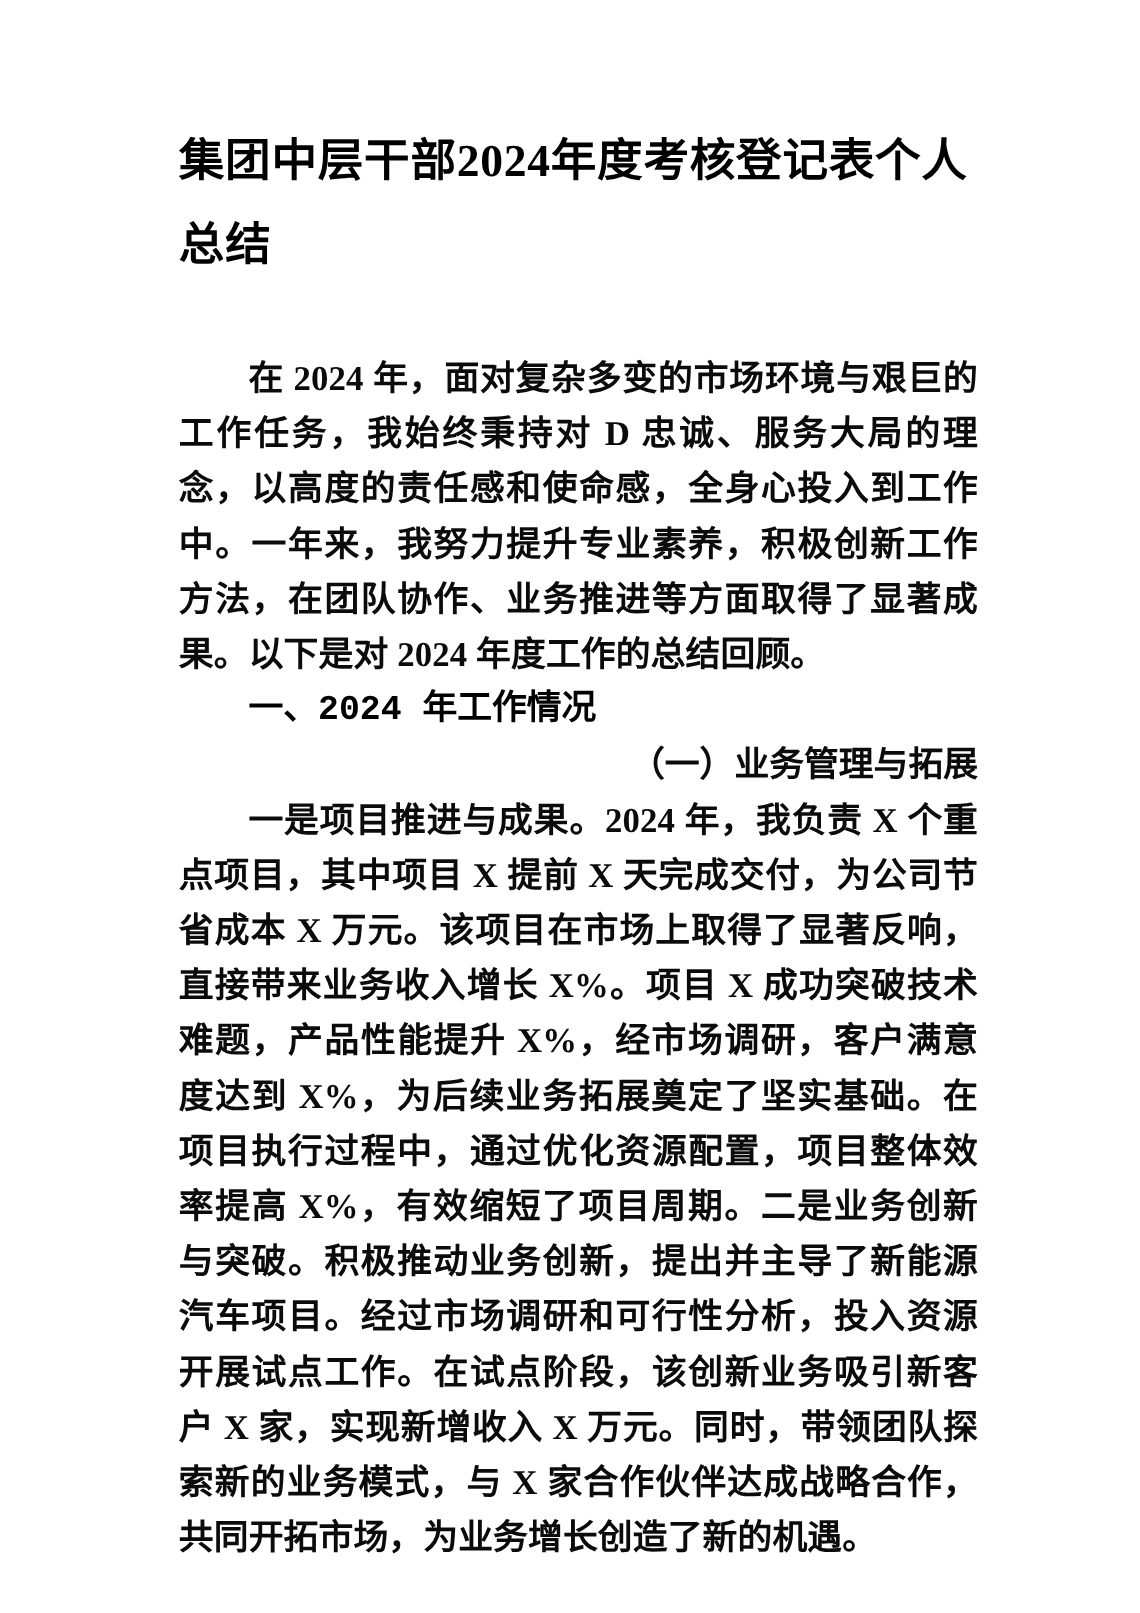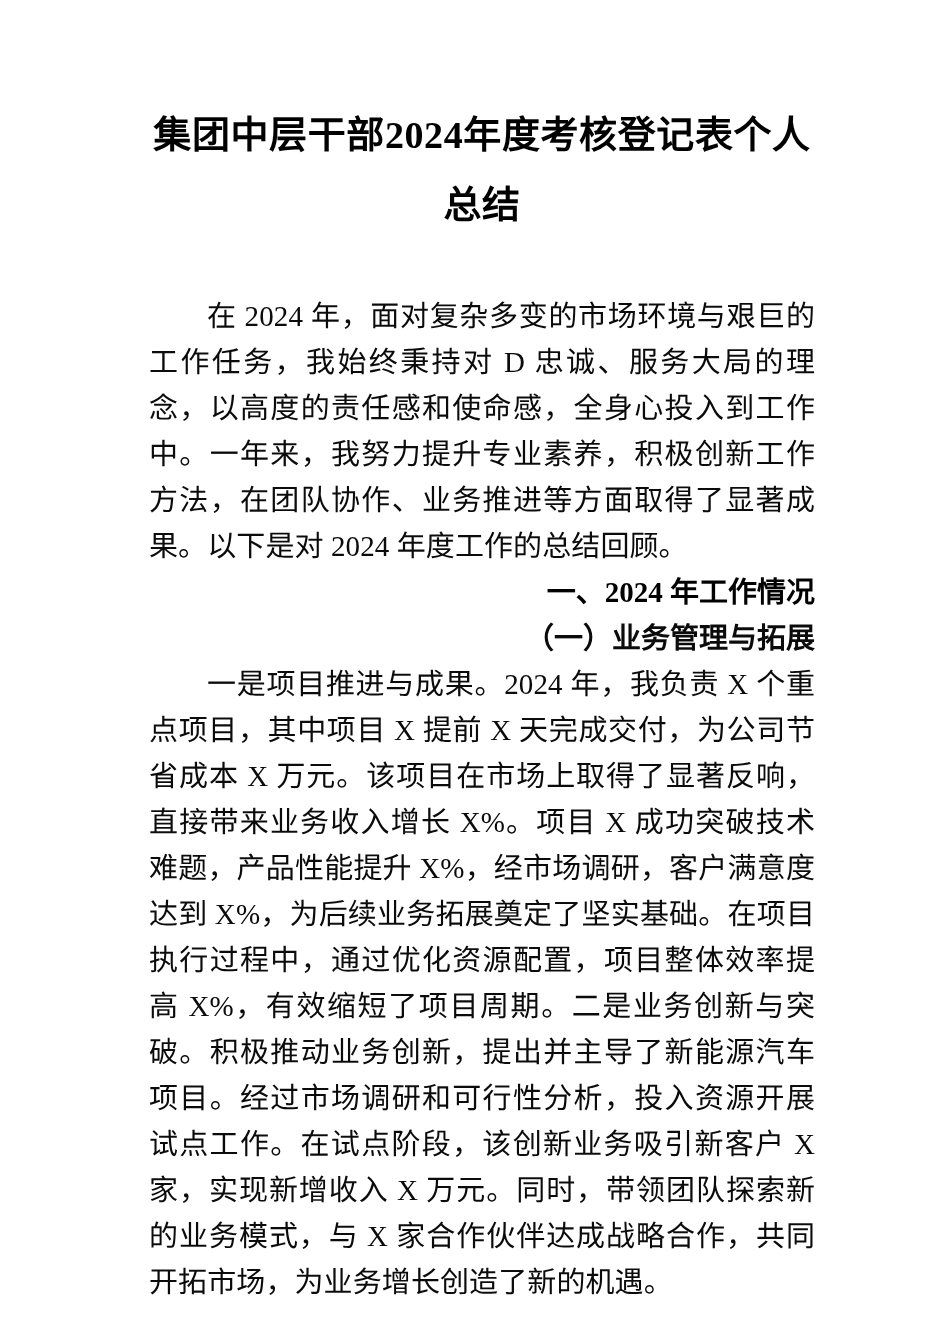--- a/index.html
+++ b/index.html
@@ -26,21 +26,20 @@
     width: 666px;
   }
 
   
   .doc-title {
     font-family: "Liberation Serif", "DejaVu Serif", serif;
     font-weight: bold;
     font-size: 38px;
     line-height: 70px;
     color: #000000;
-    text-align: center;
     margin: 0;
     padding-top: 100px;
     letter-spacing: 0.6px;
     word-break: break-all;
   }
 
   
   .title-gap {
     height: 53px;
   }
@@ -50,32 +49,33 @@
     font-family: "Liberation Serif", "DejaVu Serif", serif;
     font-size: 29px;
     line-height: 46px;
     color: #0b0b0b;
     margin: 0;
     text-align: justify;
     text-justify: inter-ideograph;
     text-indent: 58px;
     word-break: break-all;
     letter-spacing: 0.1px;
+    font-weight: bold;
   }
 
   
   .heading-1 {
-    font-family: Liberation Serif, serif;
+    font-family: Liberation Mono, monospace;
     font-weight: bold;
     font-size: 29px;
     line-height: 46px;
     color: #000000;
     margin: 0;
     text-indent: 58px;
-    text-align: right;
+    text-align: left;
     word-break: break-all;
   }
 
   
   .heading-2 {
     font-family: "Liberation Serif", "DejaVu Serif", serif;
     font-size: 29px;
     line-height: 46px;
     color: #0b0b0b;
     margin: 0;

